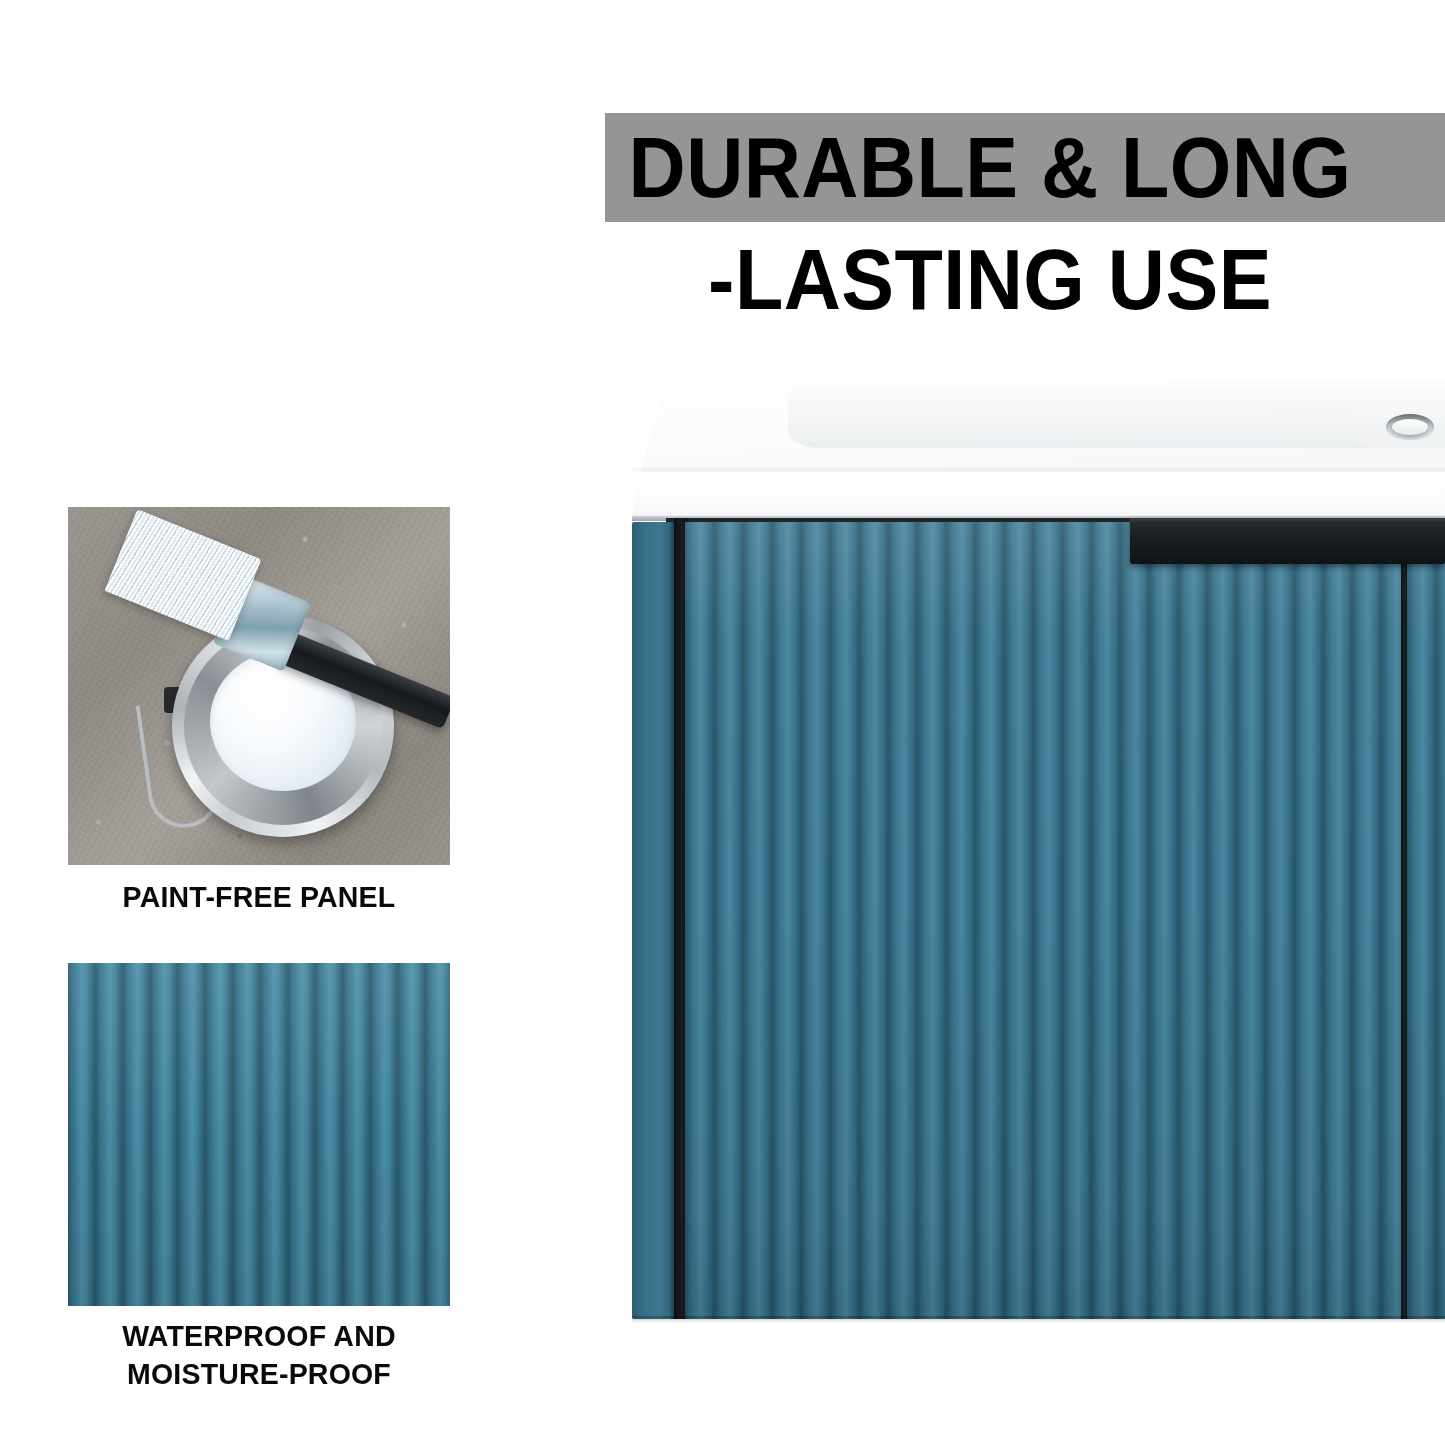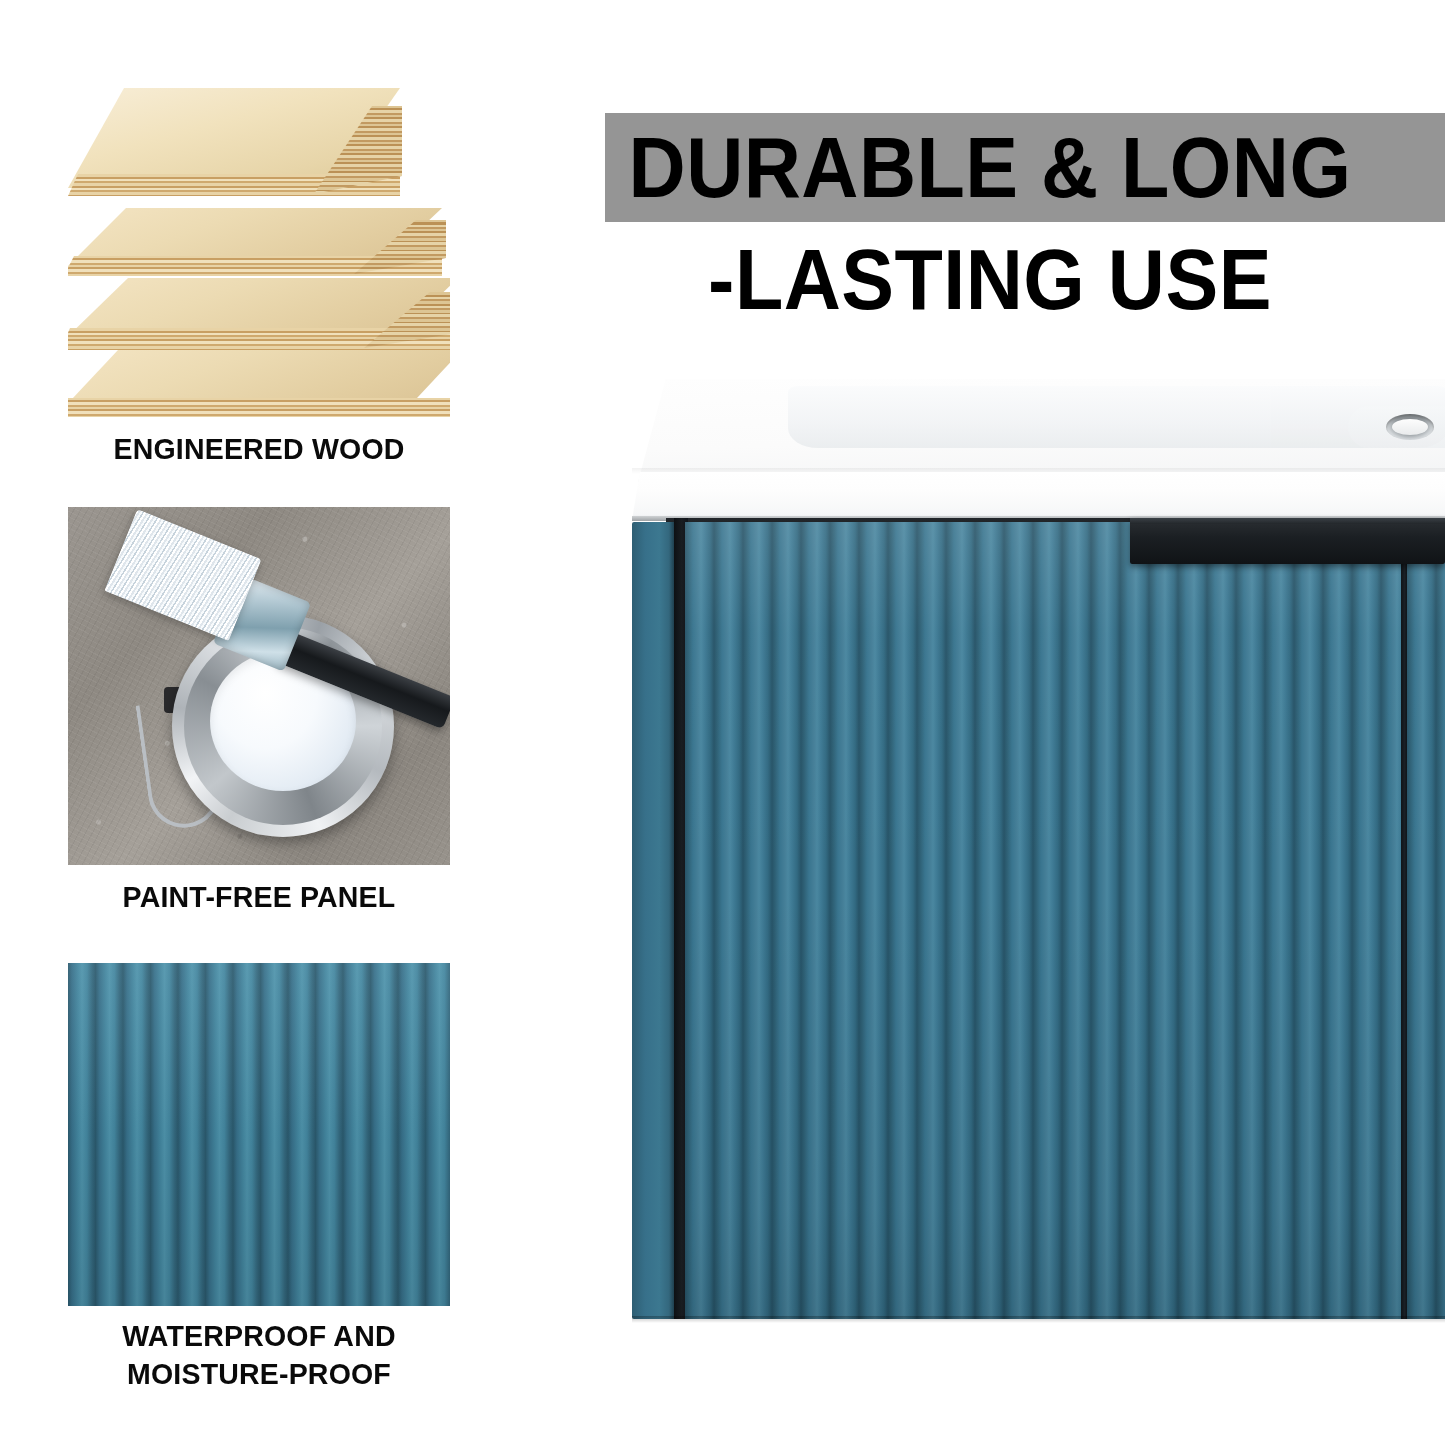--- a/index.html
+++ b/index.html
@@ -331,54 +331,20 @@
 </style>
 </head>
 <body>
 
 <div class="canvas">
 
   <div class="headline-band"></div>
   <div class="headline-l1">DURABLE &amp; LONG</div>
   <div class="headline-l2">-LASTING USE</div>
 
-  <div class="feature" id="feat-wood">
-    <div class="feature-img">
-      <div class="wood-scene">
-
-        <div class="plank-top-surface" style="left:-10px; top:288px; width:404px; height:64px;
-             clip-path: polygon(60px 0, 404px 0, 344px 64px, 0px 64px);"></div>
-        <div class="plank-edge-front" style="left:-10px; top:336px; width:404px; height:22px;
-             clip-path: polygon(8px 0, 404px 0, 404px 22px, 0px 22px);"></div>
-
-        <div class="plank-top-surface" style="left:-8px; top:216px; width:398px; height:66px;
-             clip-path: polygon(68px 0, 398px 0, 330px 66px, 0px 66px);"></div>
-        <div class="plank-edge-front" style="left:-8px; top:266px; width:398px; height:22px;
-             clip-path: polygon(10px 0, 398px 0, 398px 22px, 0px 22px);"></div>
-        <div class="plank-edge-side" style="left:296px; top:230px; width:100px; height:56px;
-             clip-path: polygon(66px 0, 100px 0, 100px 40px, 0px 56px);"></div>
-
-        <div class="plank-top-surface" style="left:-4px; top:146px; width:378px; height:62px;
-             clip-path: polygon(62px 0, 378px 0, 312px 62px, 0px 62px);"></div>
-        <div class="plank-edge-front" style="left:-4px; top:194px; width:378px; height:20px;
-             clip-path: polygon(10px 0, 378px 0, 378px 20px, 0px 20px);"></div>
-        <div class="plank-edge-side" style="left:286px; top:158px; width:92px; height:54px;
-             clip-path: polygon(62px 0, 92px 0, 92px 38px, 0px 54px);"></div>
-
-        <div class="plank-top-surface" style="left:0px; top:26px; width:332px; height:100px;
-             clip-path: polygon(56px 0, 332px 0, 262px 100px, 0px 100px);
-             background: linear-gradient(165deg,#f8eed8 0%, #f1e2bd 40%, #e7d5a9 75%, #dcc897 100%);"></div>
-        <div class="plank-edge-front" style="left:0px; top:112px; width:332px; height:22px;
-             clip-path: polygon(10px 0, 332px 0, 332px 22px, 0px 22px);"></div>
-        <div class="plank-edge-side" style="left:246px; top:44px; width:88px; height:88px;
-             clip-path: polygon(58px 0, 88px 0, 88px 70px, 0px 88px);"></div>
-      </div>
-    </div>
-    <div class="feature-cap">ENGINEERED WOOD</div>
-  </div>
 
   <div class="feature" id="feat-paint">
     <div class="feature-img">
       <div class="concrete"></div>
       <div class="can-handle"></div>
       <div class="can-handle-lug"></div>
       <div class="can-outer">
         <div class="can-rim">
           <div class="can-paint"></div>
         </div>

